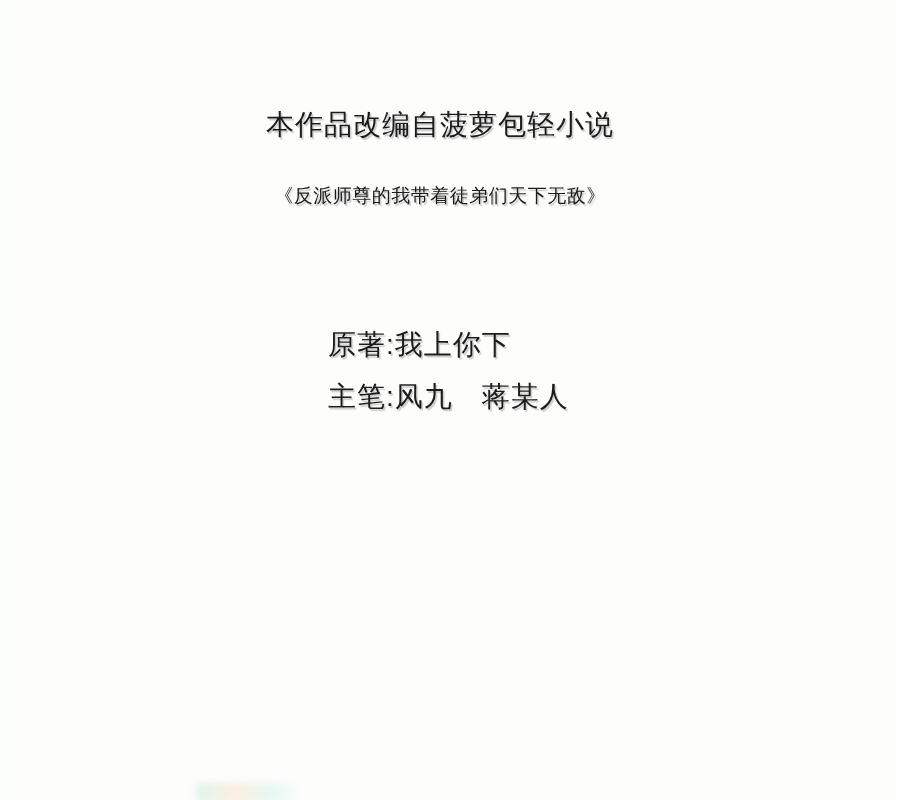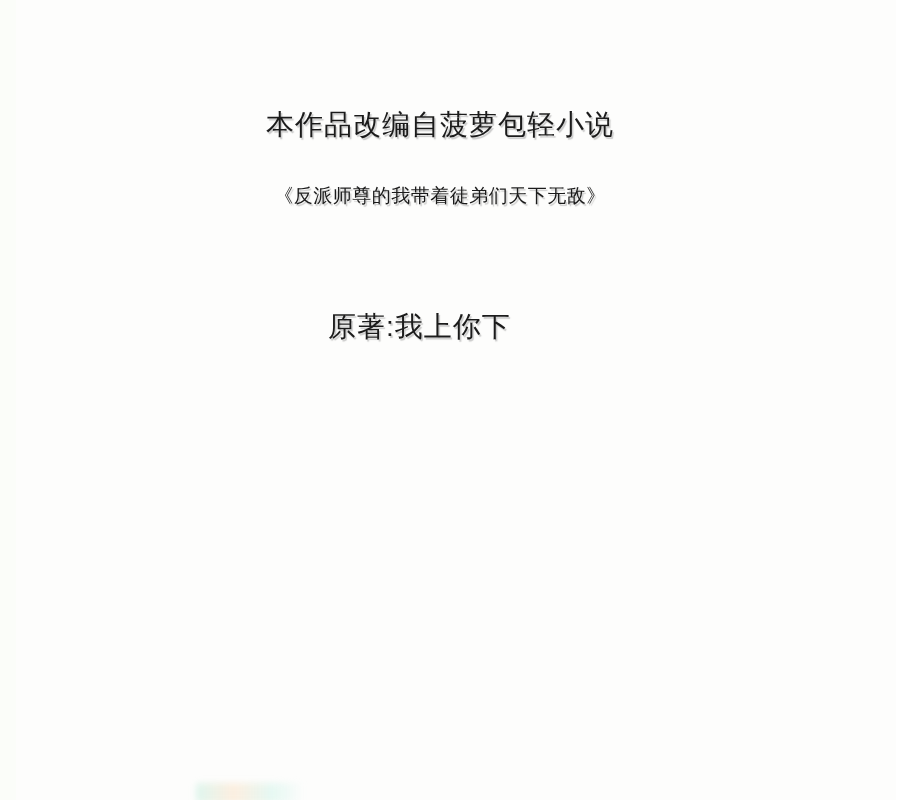--- a/index.html
+++ b/index.html
@@ -38,21 +38,21 @@
     margin-top: 36px;
     font-size: 19px;
     line-height: 36px;
     letter-spacing: 0.5px;
     font-weight: 500;
     text-shadow: 1.5px 1.5px 1px rgba(110,110,110,0.35);
   }
   .credits {
     position: absolute;
     left: 328px;
-    top: 312px;
+    top: 330px;
   }
   .credit-line {
     font-size: 28px;
     line-height: 30px;
     margin-bottom: 22px;
     letter-spacing: 1px;
     font-weight: 500;
     white-space: pre;
     text-shadow: 1.5px 1.5px 1px rgba(110,110,110,0.35);
   }
@@ -78,16 +78,17 @@
 <div class="screen">
   <div class="edge-tint"></div>
 
   <div class="header">
     <div class="header-line1">本作品改编自菠萝包轻小说</div>
     <div class="header-line2">《反派师尊的我带着徒弟们天下无敌》</div>
   </div>
 
   <div class="credits">
     <div class="credit-line">原著:我上你下</div>
+    <div class="credit-line">主笔:风九　蒋某人</div>
   </div>
 
   <div class="next-panel-peek"></div>
 </div>
 
 </body></html>

